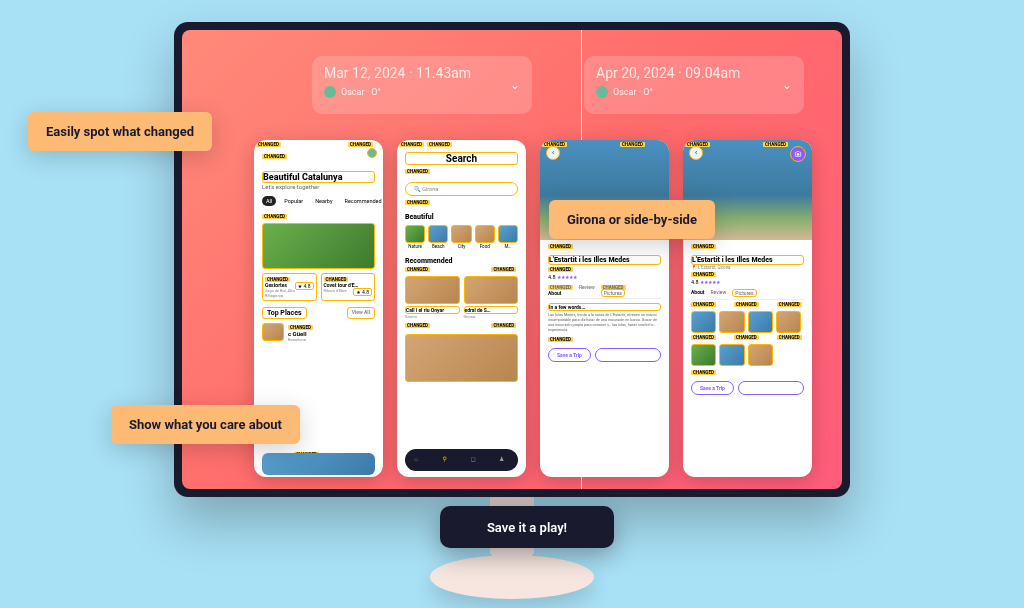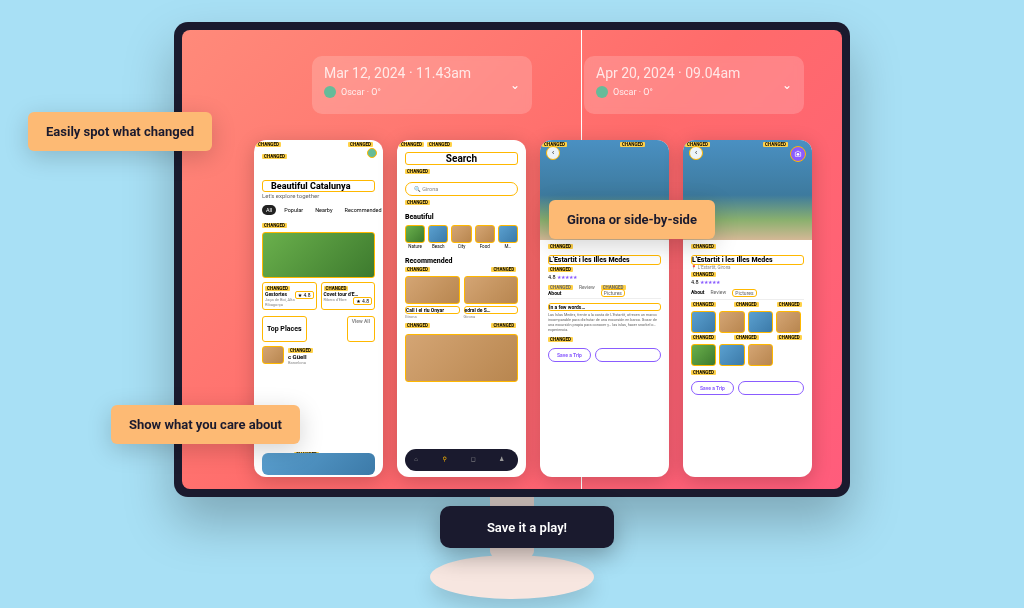--- a/index.html
+++ b/index.html
@@ -66,21 +66,21 @@
     position:relative; overflow:hidden; font-size:6px;
     box-shadow:0 4px 20px rgba(0,0,0,.2);
   }
   .tag { display:inline-block; background:#ffd24a; color:#000; font-size:4.5px; padding:0 2px; border-radius:1px; font-weight:700;}
   .outline { border:1px solid #ffb800; border-radius:3px; }
   .thumb { background:linear-gradient(135deg,#5aa0d0,#3c7aa8); border-radius:3px; }
   .thumb.green { background:linear-gradient(135deg,#6ab04c,#3d7a2e);}
   .thumb.city { background:linear-gradient(135deg,#d4a574,#b8864f);}
   .star { color:#8a5cff; font-size:5px; letter-spacing:-.5px;}
   
-  .p1-title { font-size:9px; font-weight:800; margin-top:21px;padding-left:8px;}
+  .p1-title { font-size:9px; font-weight:800; margin-top:12px;}
   .p1-sub { font-size:6px; color:#666; }
   .p1-tabs { display:flex; gap:4px; margin:6px 0; font-size:5.5px;}
   .p1-tab { padding:2px 4px; border-radius:6px;}
   .p1-tab.active { background:#222; color:#fff;}
   .p1-big { height:46px; margin:4px 0;}
   .p1-row { display:flex; gap:4px; margin:4px 0;}
   .p1-card { flex:1; padding:2px; font-size:5px;}
   .p1-section { font-size:7px; font-weight:700; margin-top:6px; display:flex; justify-content:space-between;}
   .va { color:#888; font-size:5px;}
   .p1-item { display:flex; gap:4px; margin-top:4px;}
@@ -199,21 +199,21 @@
             <div style="color:#888;font-size:4px">Jaça de Boi, Alta Ribagorça</div>
           </div>
           <div class="p1-card outline">
             <span class="tag">CHANGED</span><br>
             <b>Covet tour d'E…</b>
             <span style="float:right;border:1px solid #ffb800;padding:0 2px;border-radius:2px">★ 4.8</span>
             <div style="color:#888;font-size:4px">Ribera d'Ebre</div>
           </div>
         </div>
         <div class="p1-section">
-          <span class="outline" style="padding:8px 4px">Top Places</span>
+          <span class="outline" style="padding:1px 4px">Top Places</span>
           <span class="va outline" style="padding:1px 4px">View All</span>
         </div>
         <div class="p1-item">
           <div class="thumb city outline"></div>
           <div>
             <span class="tag">CHANGED</span><br>
             <b>c Güell</b>
             <div style="color:#888;font-size:4px">Barcelona</div>
           </div>
         </div>

